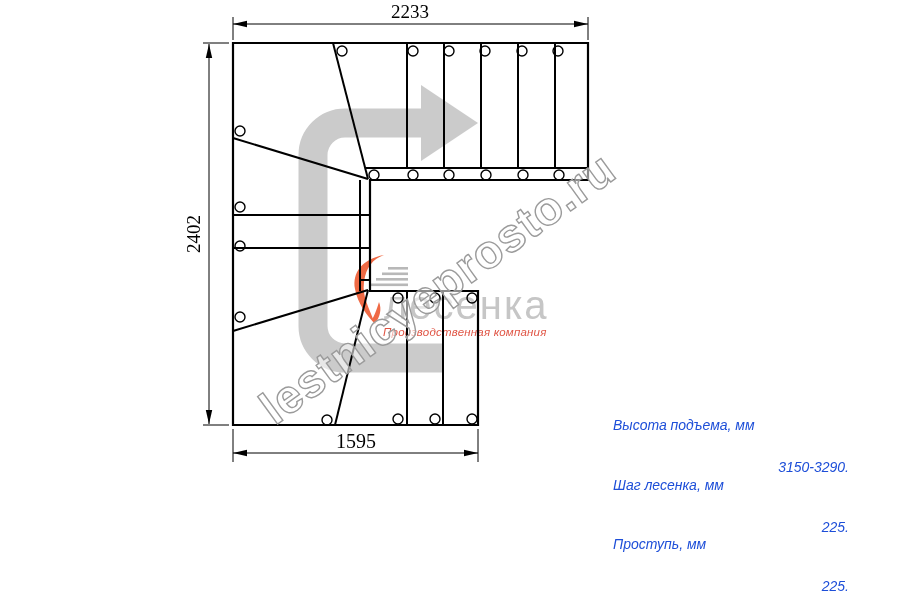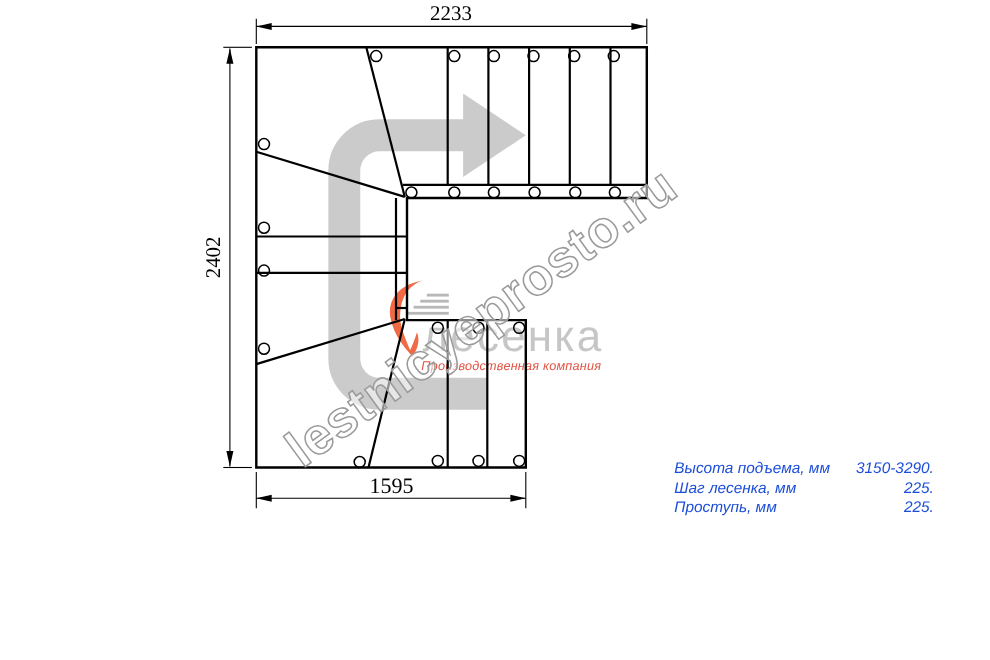--- a/index.html
+++ b/index.html
@@ -4,21 +4,21 @@
 <style>
   html,body{margin:0;padding:0;background:#fff;}
   .stage{position:relative;width:900px;height:600px;background:#ffffff;overflow:hidden;
          font-family:"Liberation Sans",sans-serif;}
   .stage svg{position:absolute;left:0;top:0;}
   
   .specs{position:absolute;left:613px;top:417px;width:236px;
          font-family:"Liberation Sans",sans-serif;
          font-style:italic;font-size:14px;line-height:17.5px;color:#1d4ed8;}
   .specs .row{display:flex;justify-content:space-between;white-space:nowrap;}
-  .specs .value{text-align:right;}
+  .specs .value{text-align:right;margin-top:42px;}
   text{user-select:none;}
 </style>
 </head>
 <body>
 
 <div class="stage">
 
   <svg width="900" height="600" viewBox="0 0 900 600">
 
     <g>

